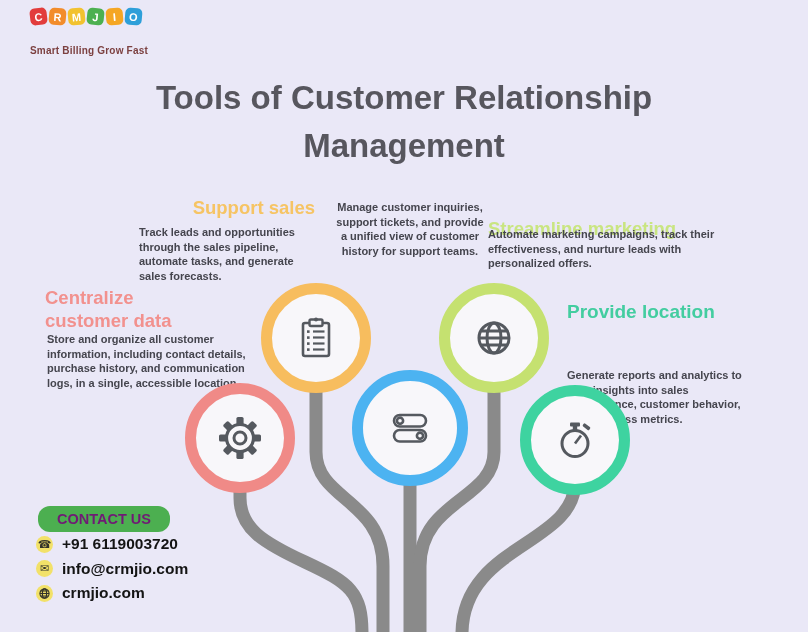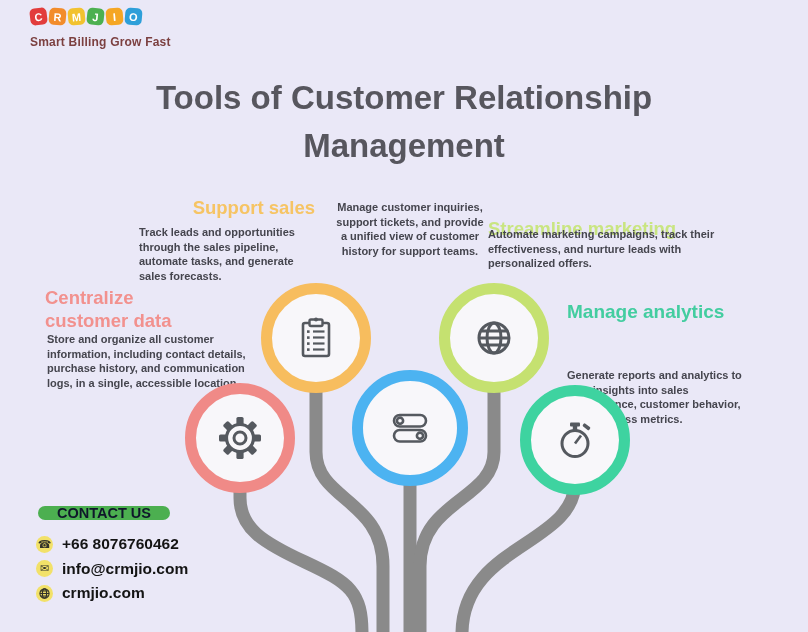--- a/index.html
+++ b/index.html
@@ -15,21 +15,21 @@
     width:17px;height:17px;border-radius:5px;color:#fff;
     display:flex;align-items:center;justify-content:center;
     font-size:11px;font-weight:bold;
   }
   .tile:nth-child(1){transform:rotate(-7deg);}
   .tile:nth-child(2){transform:rotate(5deg);}
   .tile:nth-child(3){transform:rotate(-5deg);}
   .tile:nth-child(4){transform:rotate(6deg);}
   .tile:nth-child(5){transform:rotate(-5deg);}
   .tile:nth-child(6){transform:rotate(5deg);}
-  .tagline{margin-top:10px;font-size:12px;font-weight:bold;color:#7c4040;letter-spacing:.2px;}
+  .tagline{margin-top:20px;font-size:10px;font-weight:bold;color:#7c4040;letter-spacing:.2px;}
   
   .title{
     position:absolute;left:64px;top:52px;width:680px;
     text-align:center;font-size:33px;line-height:48px;font-weight:bold;color:#57565E;
   }
   
   .heading{position:absolute;font-weight:bold;font-size:18.5px;line-height:23px;}
   .body{position:absolute;font-weight:bold;font-size:11px;line-height:14.5px;color:#45454E;}
   .h-support{left:135px;top:196px;width:180px;text-align:right;}
   .b-support{left:139px;top:225px;width:182px;}
@@ -48,22 +48,22 @@
   }
   .ring svg{display:block;}
   .c-support{left:261px;top:283px;width:110px;height:110px;}
   .c-streamline{left:439px;top:283px;width:110px;height:110px;}
   .c-enhance{left:352px;top:370px;width:116px;height:116px;}
   .c-centralize{left:185px;top:383px;width:110px;height:110px;}
   .c-analytics{left:520px;top:385px;width:110px;height:110px;}
   .stems{position:absolute;left:0;top:0;z-index:1;}
   
   .contact-btn{
-    position:absolute;left:38px;top:506px;width:132px;height:14px;border:none;
-    background:#4CAF50;border-radius:12px;color:#0f172a;
+    position:absolute;left:38px;top:506px;width:132px;height:26px;border:none;
+    background:#4CAF50;border-radius:12px;color:#701a75;
     font-family:"Liberation Sans",sans-serif;font-weight:bold;font-size:14.5px;
     display:flex;align-items:center;justify-content:center;cursor:pointer;
   }
   .contact-list{position:absolute;left:36px;top:535px;display:flex;flex-direction:column;gap:6.5px;}
   .contact-row{display:flex;align-items:center;gap:9px;cursor:pointer;}
   .c-icon{
     width:17px;height:17px;border-radius:50%;background:#F2E169;flex:0 0 auto;
     display:flex;align-items:center;justify-content:center;
     font-size:11px;color:#33332a;line-height:1;
   }
@@ -92,21 +92,21 @@
   <div class="body b-support">Track leads and opportunities through the sales pipeline, automate tasks, and generate sales forecasts.</div>
 
   <div class="body b-enhance">Manage customer inquiries, support tickets, and provide a unified view of customer history for support teams.</div>
 
   <div class="heading h-streamline" style="color: rgb(201, 229, 129);">Streamline marketing</div>
   <div class="body b-streamline">Automate marketing campaigns, track their effectiveness, and nurture leads with personalized offers.</div>
 
   <div class="heading h-centralize" style="color: rgb(242, 145, 142);">Centralize customer data</div>
   <div class="body b-centralize">Store and organize all customer information, including contact details, purchase history, and communication logs, in a single, accessible location.</div>
 
-  <div class="heading h-analytics" style="color: rgb(67, 205, 160);">Manage analytics</div>
+  <div class="heading h-analytics" style="color: rgb(67, 205, 160);">Provide location</div>
   <div class="body b-analytics">Generate reports and analytics to gain insights into sales performance, customer behavior, and business metrics.</div>
 
   <svg class="stems" width="808" height="632" viewBox="0 0 808 632">
     <g fill="none" stroke="#8A8A8A" stroke-width="13">
       <path d="M240,480 L240,498 C240,528 262,542 305,562 C350,583 362,592 362,634"></path>
       <path d="M316,384 L316,452 C316,500 383,500 383,566 L383,634"></path>
       <path d="M410,466 L410,634"></path>
       <path d="M494,384 L494,452 C494,500 420,500 420,566 L420,634"></path>
       <path d="M575,482 C575,545 462,545 462,634"></path>
     </g>
@@ -178,21 +178,21 @@
       <rect x="19" y="6.5" width="10" height="4" rx="1" fill="#55595F" stroke="none"></rect>
       <rect x="31.5" y="9" width="8" height="3.6" rx="1.2" fill="#55595F" stroke="none" transform="rotate(38 35.5 10.8)"></rect>
     </svg>
   </div>
 
   <button class="contact-btn">CONTACT US</button>
 
   <div class="contact-list">
     <div class="contact-row">
       <span class="c-icon">☎</span>
-      <span class="txt">+66 8076760462</span>
+      <span class="txt">+91 6119003720</span>
     </div>
     <div class="contact-row">
       <span class="c-icon">✉</span>
       <span class="txt">info@crmjio.com</span>
     </div>
     <div class="contact-row">
       <span class="c-icon">
         <svg width="11" height="11" viewBox="0 0 12 12" fill="none" stroke="#33332a" stroke-width="1.2">
           <circle cx="6" cy="6" r="5"></circle>
             <ellipse cx="6" cy="6" rx="2.3" ry="5"></ellipse>

